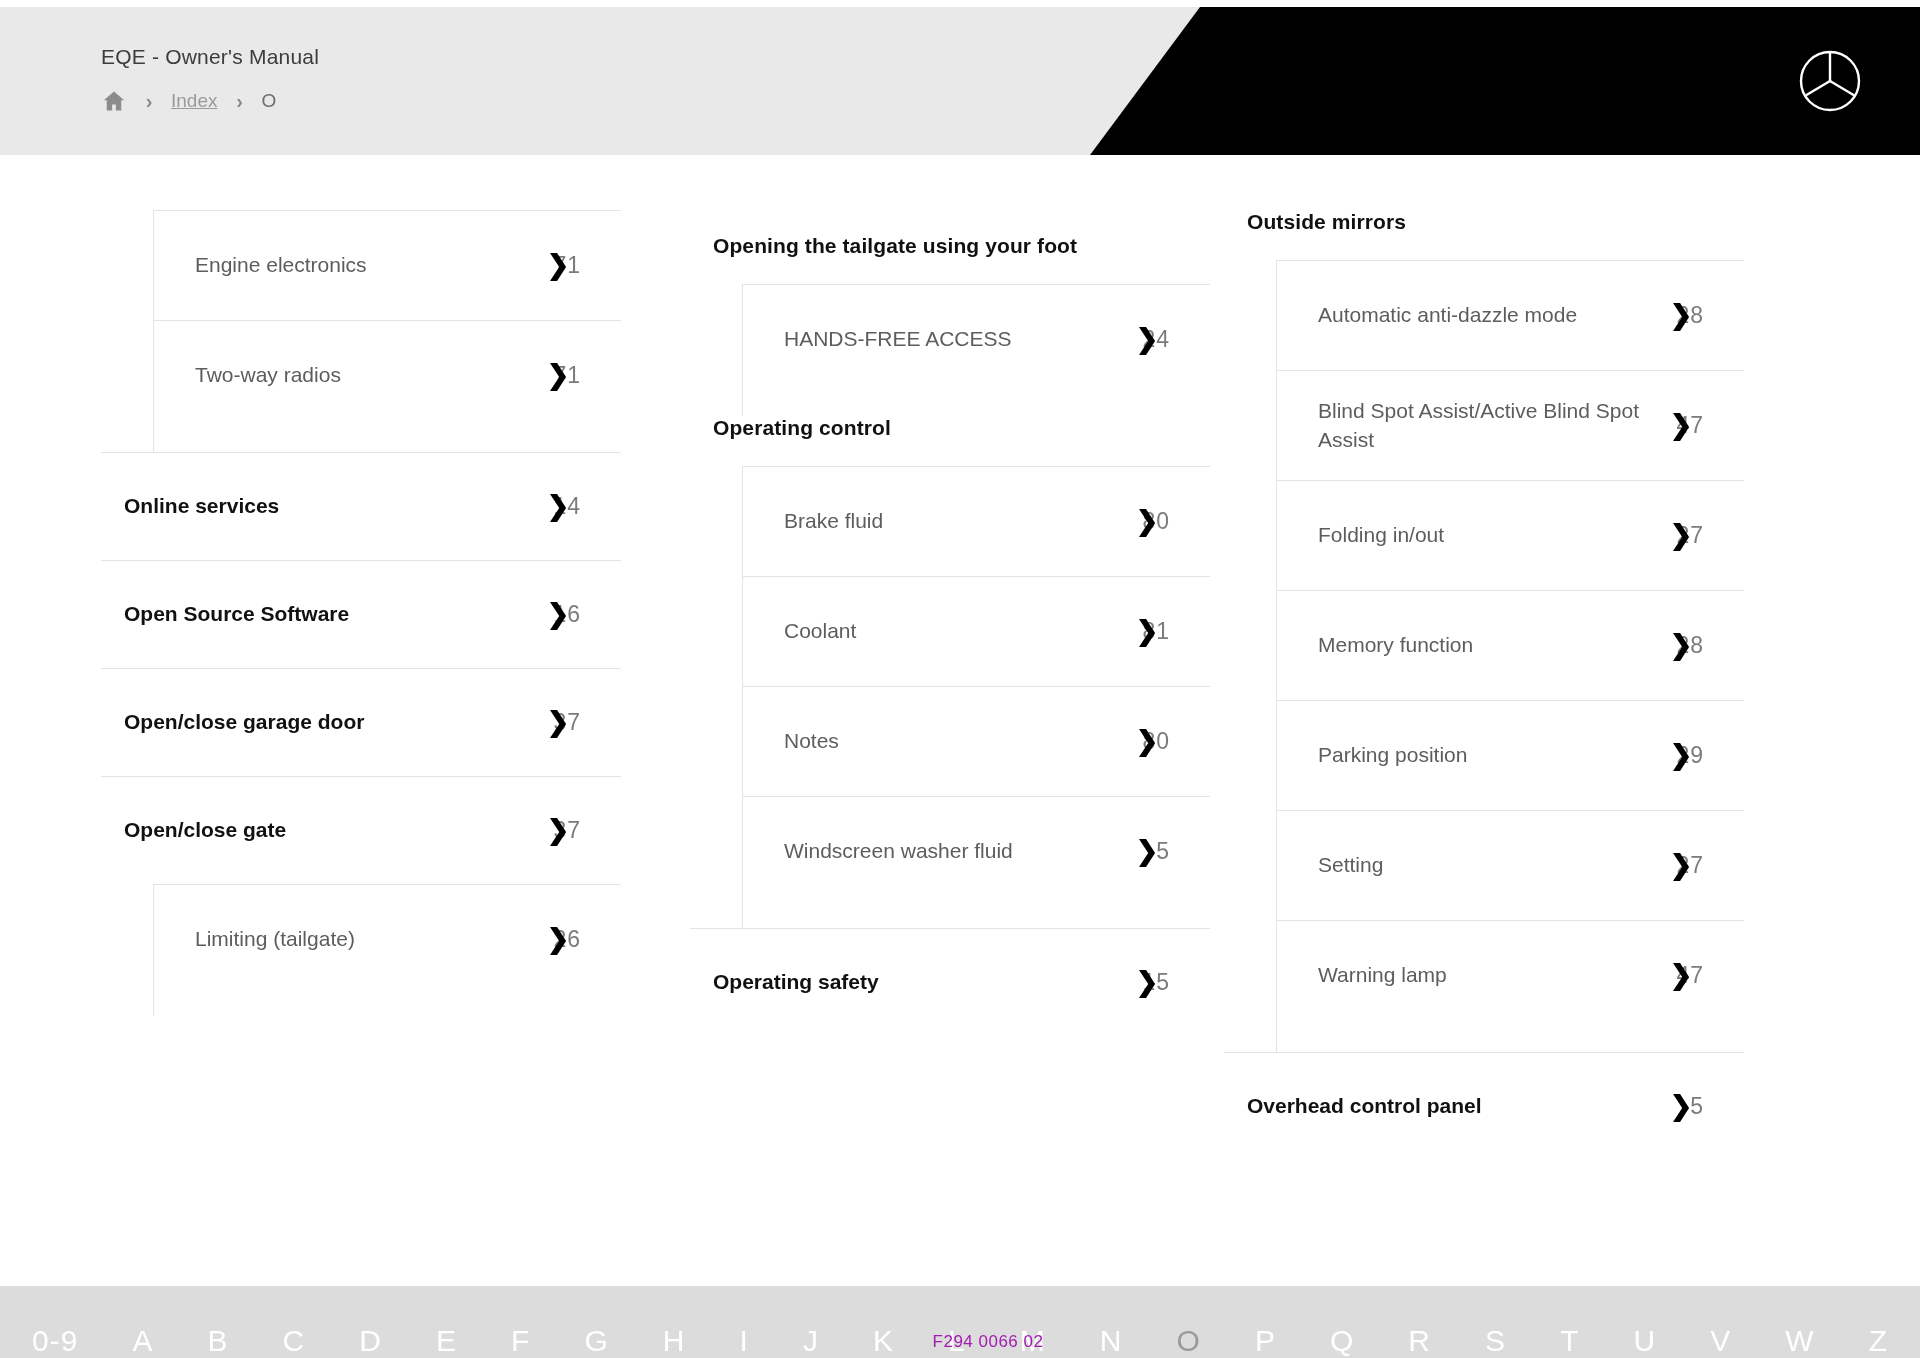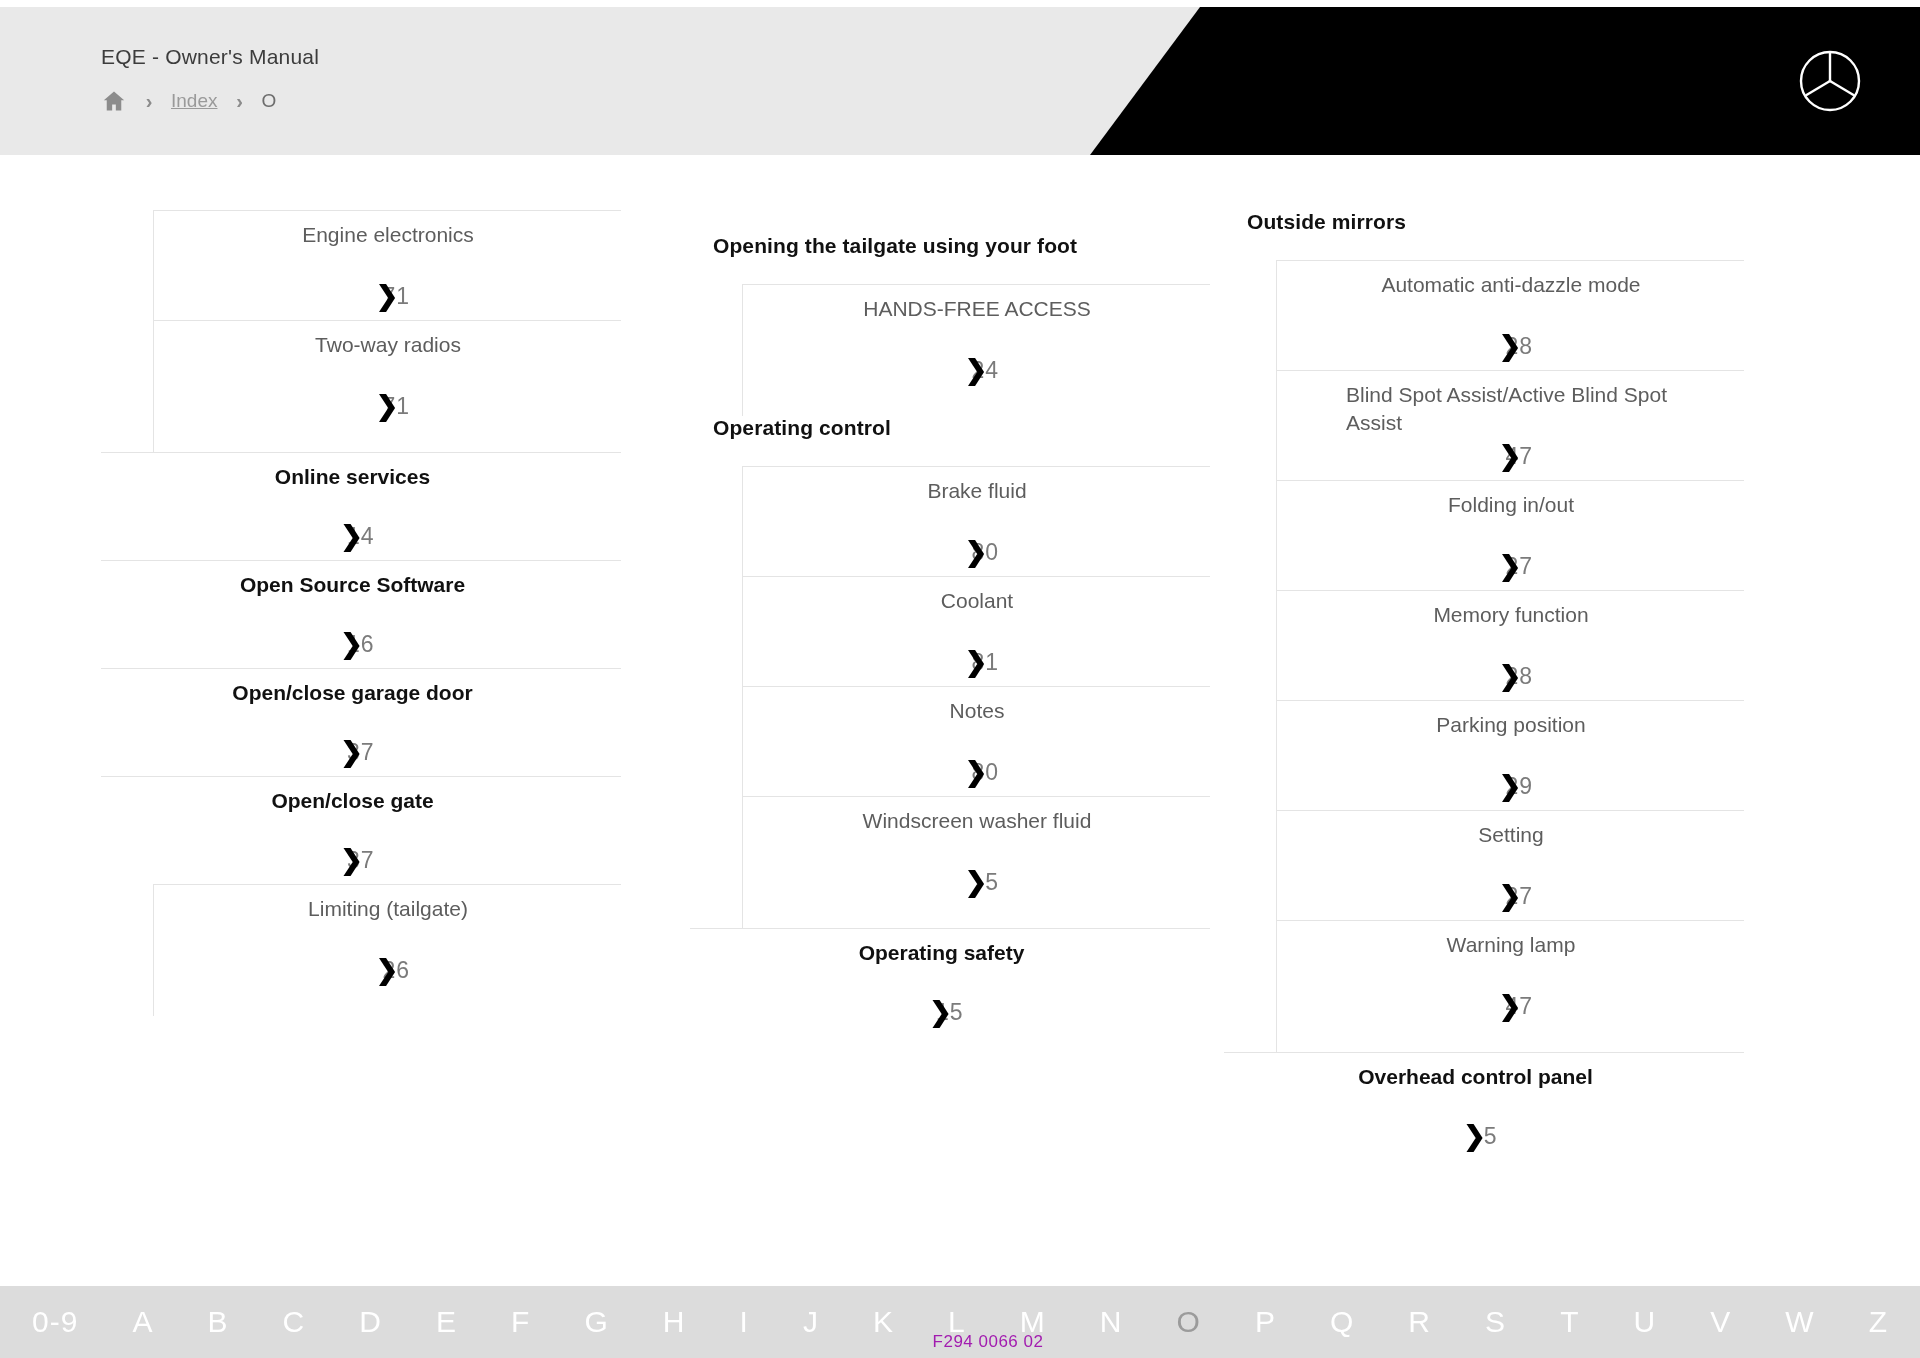--- a/index.html
+++ b/index.html
@@ -65,21 +65,20 @@
     letter-spacing:.1px;
   }
 
   
   .row{
     display:flex;align-items:center;justify-content:space-between;
     border-top:1px solid #e4e4e4;
     box-sizing:border-box;
     min-height:108px;
     padding:10px 40px 10px 23px;
-    flex-direction:column;
   }
   .row.bold .row-label{
     font-weight:bold;color:#111111;font-size:21px;
   }
   .row-label{
     font-size:21px;color:#5d5d5d;line-height:1.35;
     max-width:330px;
   }
 
   
@@ -114,21 +113,21 @@
     line-height:1;
   }
 
   
   .alphabar{
     position:absolute;left:0;bottom:0;width:1920px;height:72px;
     background:#dcdcdc;
   }
   .alpha-inner{
     position:absolute;left:28px;top:0;width:1864px;height:72px;
-    display:flex;align-items:center;justify-content:space-between;
+    display:flex;align-items:flex-end;justify-content:space-between;
   }
   .alpha{
     font-size:30px;color:#ffffff;font-weight:400;
     letter-spacing:1px;
     padding:0 4px;
   }
   .alpha.active{color:#9b9b9b;}
   .doccode{
     position:absolute;left:50%;transform:translateX(-50%);
     bottom:6px;

